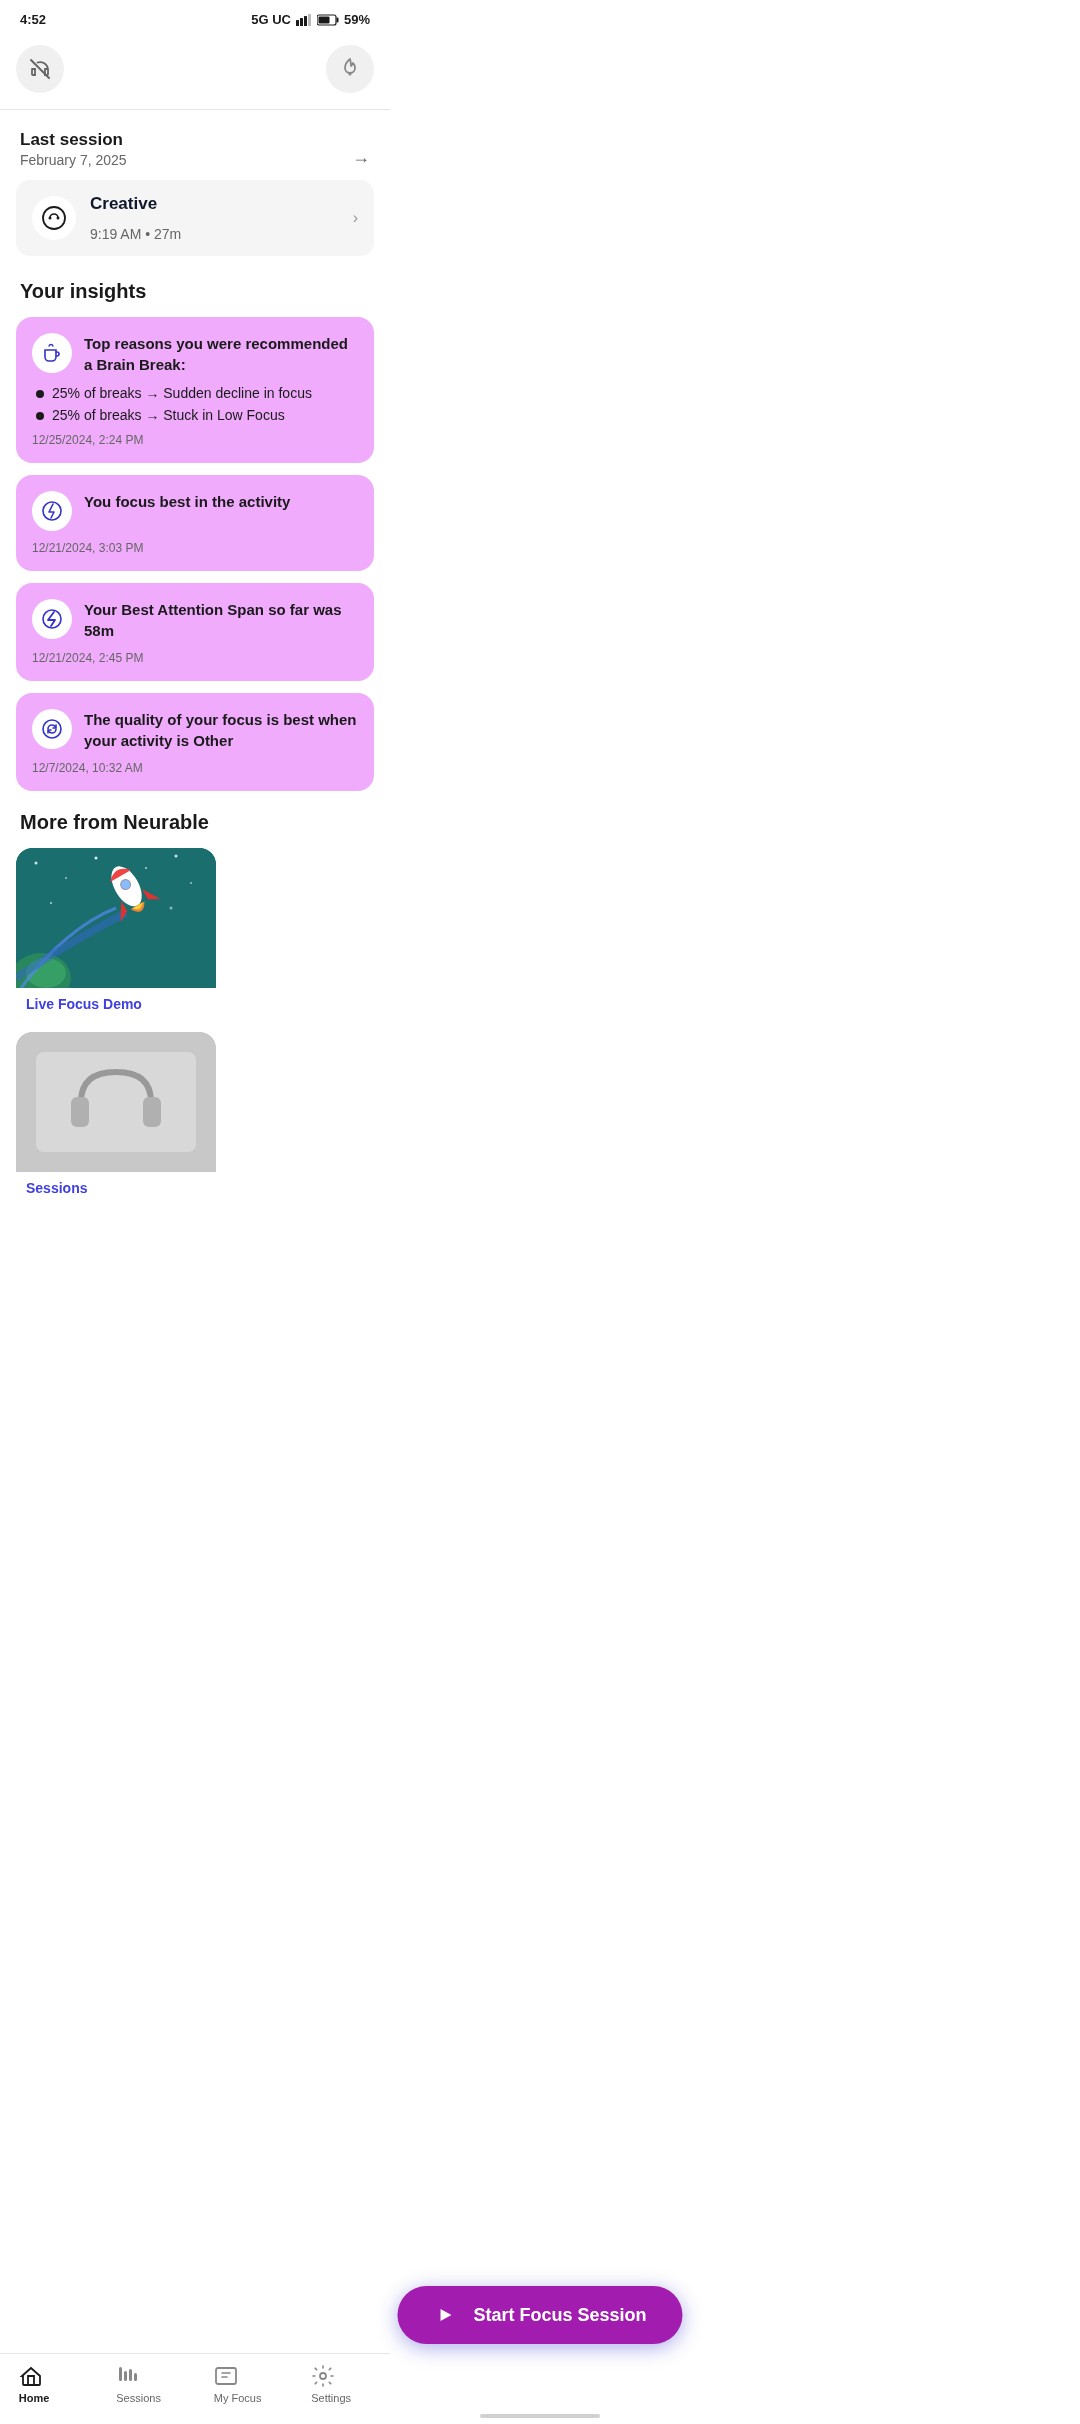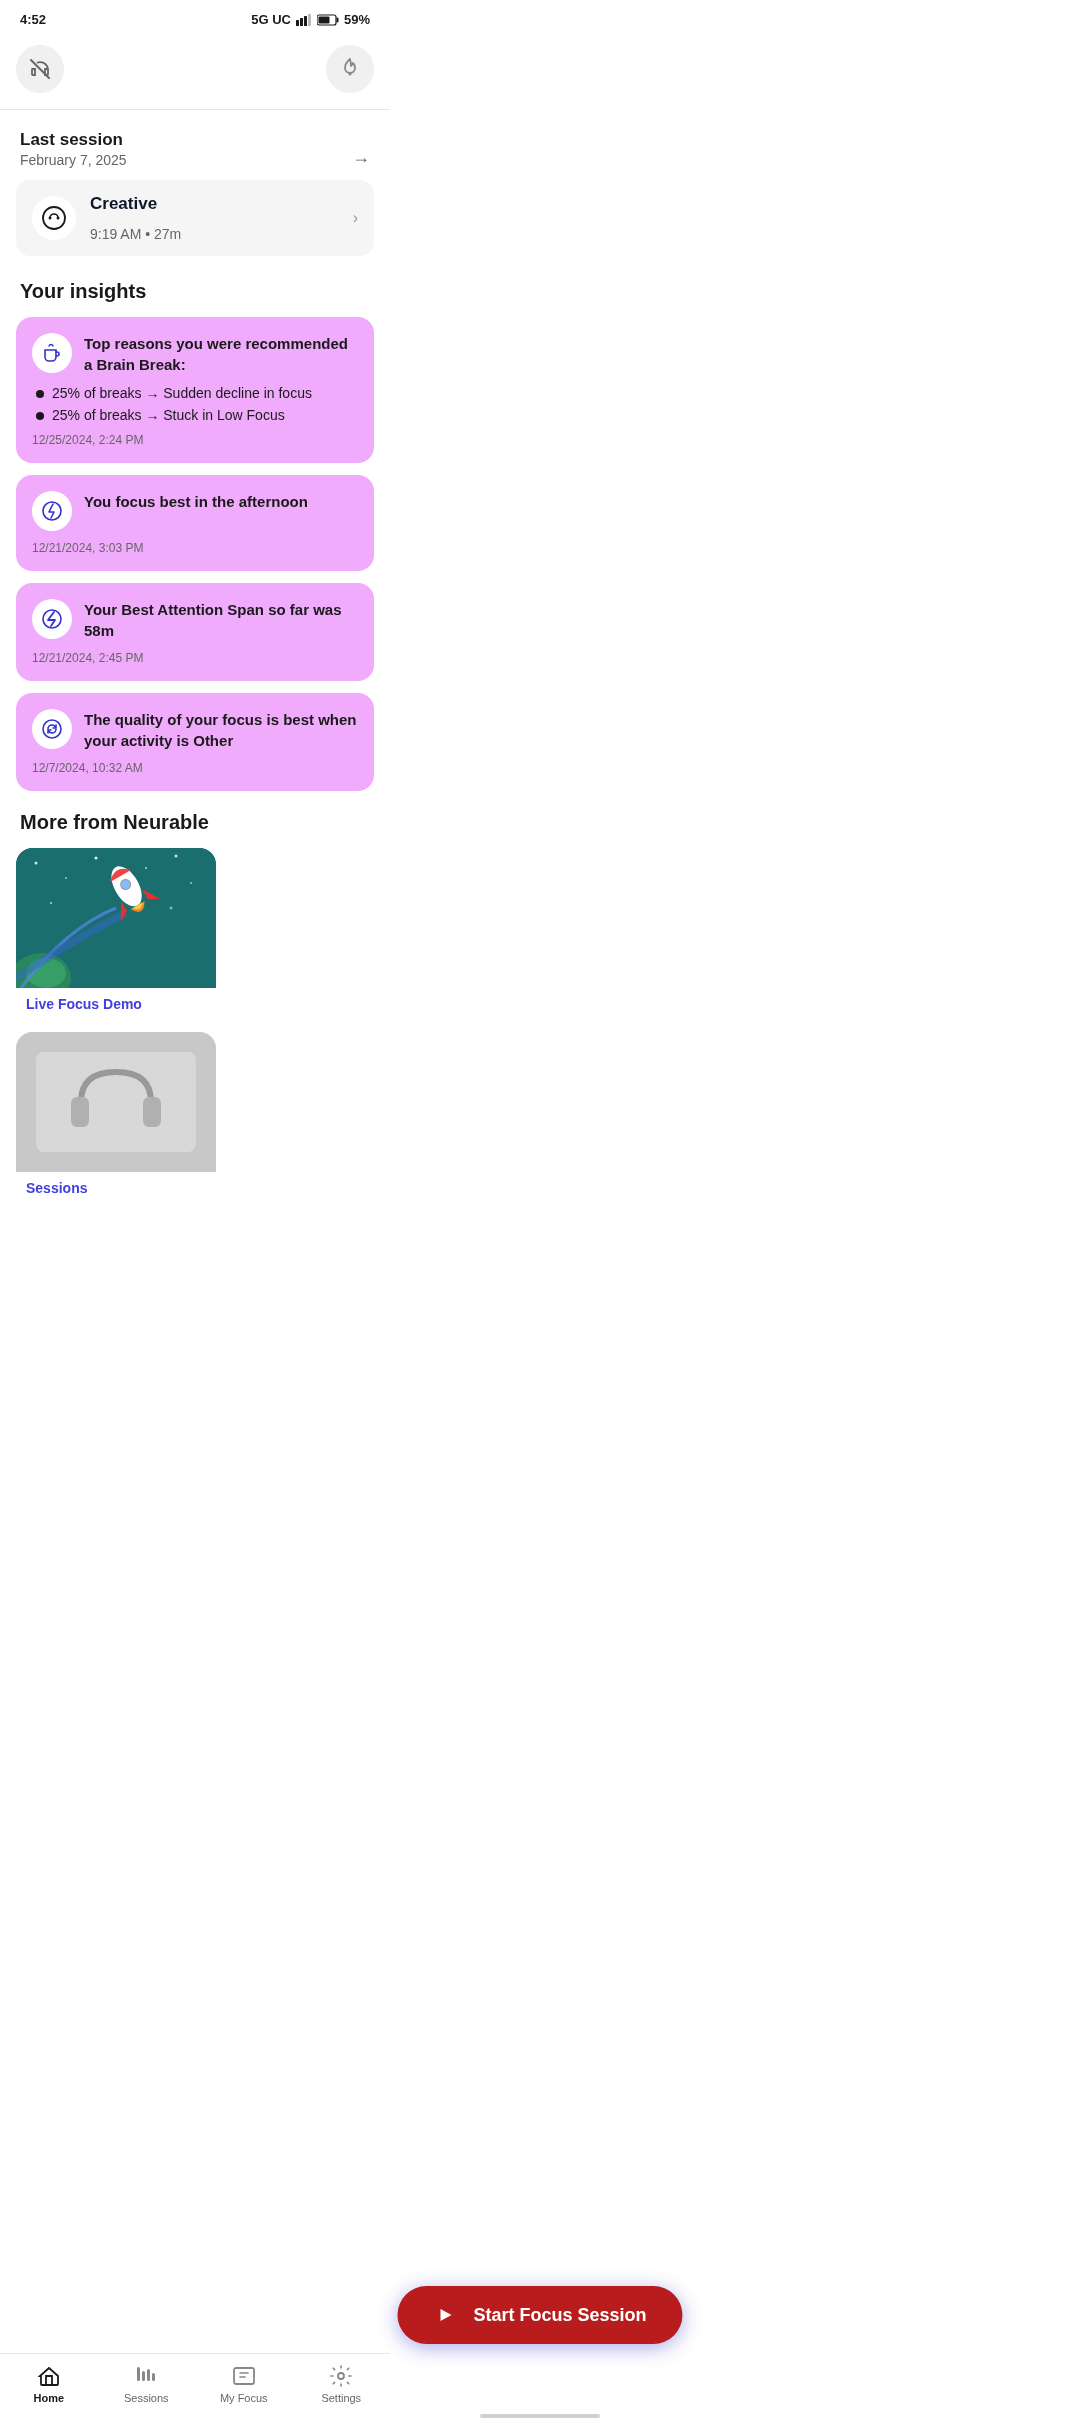--- a/index.html
+++ b/index.html
@@ -214,21 +214,21 @@
 
     
     .start-focus-btn-wrap {
       position: fixed;
       bottom: 80px;
       left: 50%;
       transform: translateX(-50%);
       z-index: 100;
     }
     .start-focus-btn {
-      background: #b91c1c;
+      background: #a21caf;
       color: #ffffff;
       border: none;
       border-radius: 50px;
       padding: 18px 36px;
       font-size: 18px;
       font-weight: 700;
       cursor: pointer;
       display: flex;
       align-items: center;
       gap: 18px;
@@ -252,21 +252,21 @@
       background: #ffffff;
       border-top: 1px solid #e5e5e5;
       display: flex;
       justify-content: space-around;
       align-items: center;
       padding: 10px 0 20px;
     }
     .nav-item {
       display: flex;
       flex-direction: column;
-      align-items: center;
+      align-items: flex-start;
       gap: 4px;
       cursor: pointer;
       min-width: 60px;
     }
     .nav-icon { font-size: 22px; color: #666; }
     .nav-icon.active { color: #1a1a1a; }
     .nav-label { font-size: 11px; color: #666; font-weight: 500; }
     .nav-label.active { color: #1a1a1a; font-weight: 600; }
 
     
@@ -373,21 +373,21 @@
 </div>
 
 <div class="insight-card">
   <div class="insight-header">
     <div class="insight-icon-wrap">
       <svg width="22" height="22" viewBox="0 0 22 22" fill="none">
         <circle cx="11" cy="11" r="9" stroke="#3333cc" stroke-width="1.6"></circle>
         <path d="M12 4L8 12h5l-3 6" stroke="#3333cc" stroke-width="1.6" stroke-linecap="round" stroke-linejoin="round" fill="none"></path>
       </svg>
     </div>
-    <div class="insight-text">You focus best in the afternoon</div>
+    <div class="insight-text">You focus best in the activity</div>
   </div>
   <div class="insight-date">12/21/2024, 3:03 PM</div>
 </div>
 
 <div class="insight-card">
   <div class="insight-header">
     <div class="insight-icon-wrap">
       <svg width="22" height="22" viewBox="0 0 22 22" fill="none">
         <circle cx="11" cy="11" r="9" stroke="#3333cc" stroke-width="1.6"></circle>
         <path d="M13 4L7 12h7l-4 6" stroke="#3333cc" stroke-width="1.8" stroke-linecap="round" stroke-linejoin="round" fill="none"></path>

